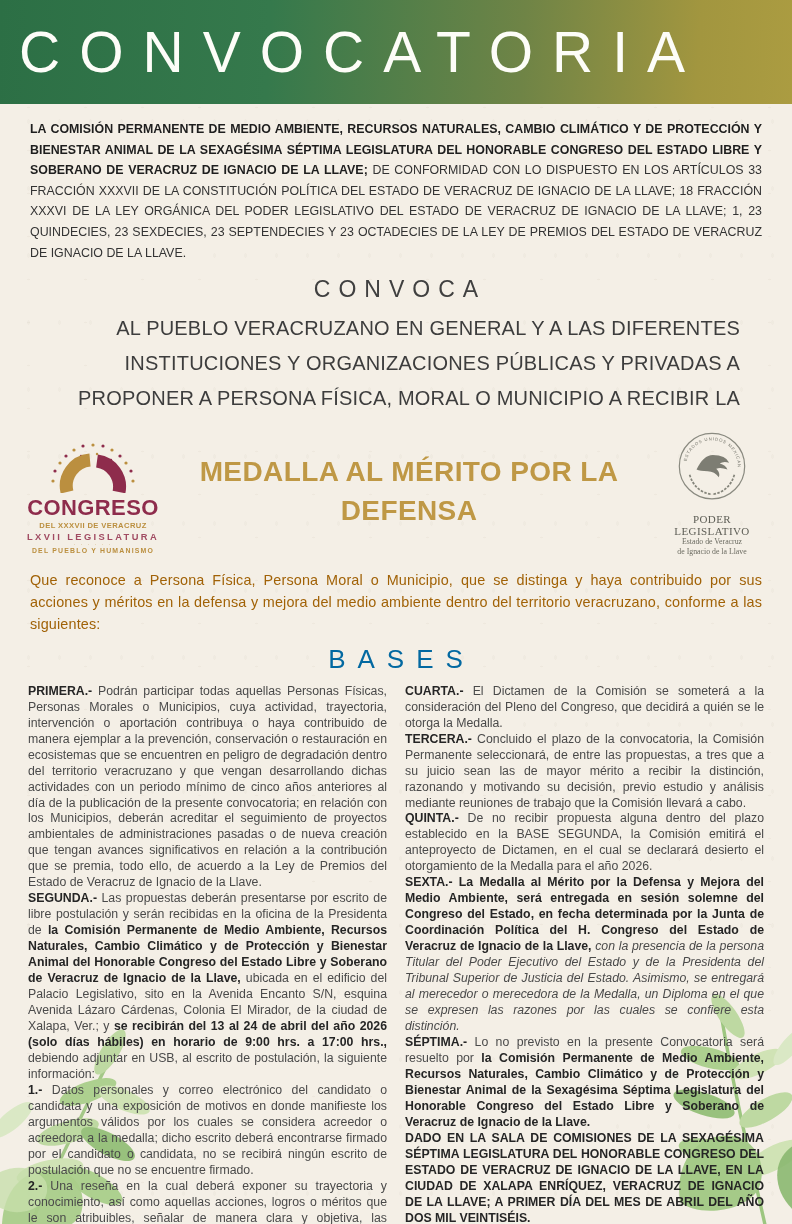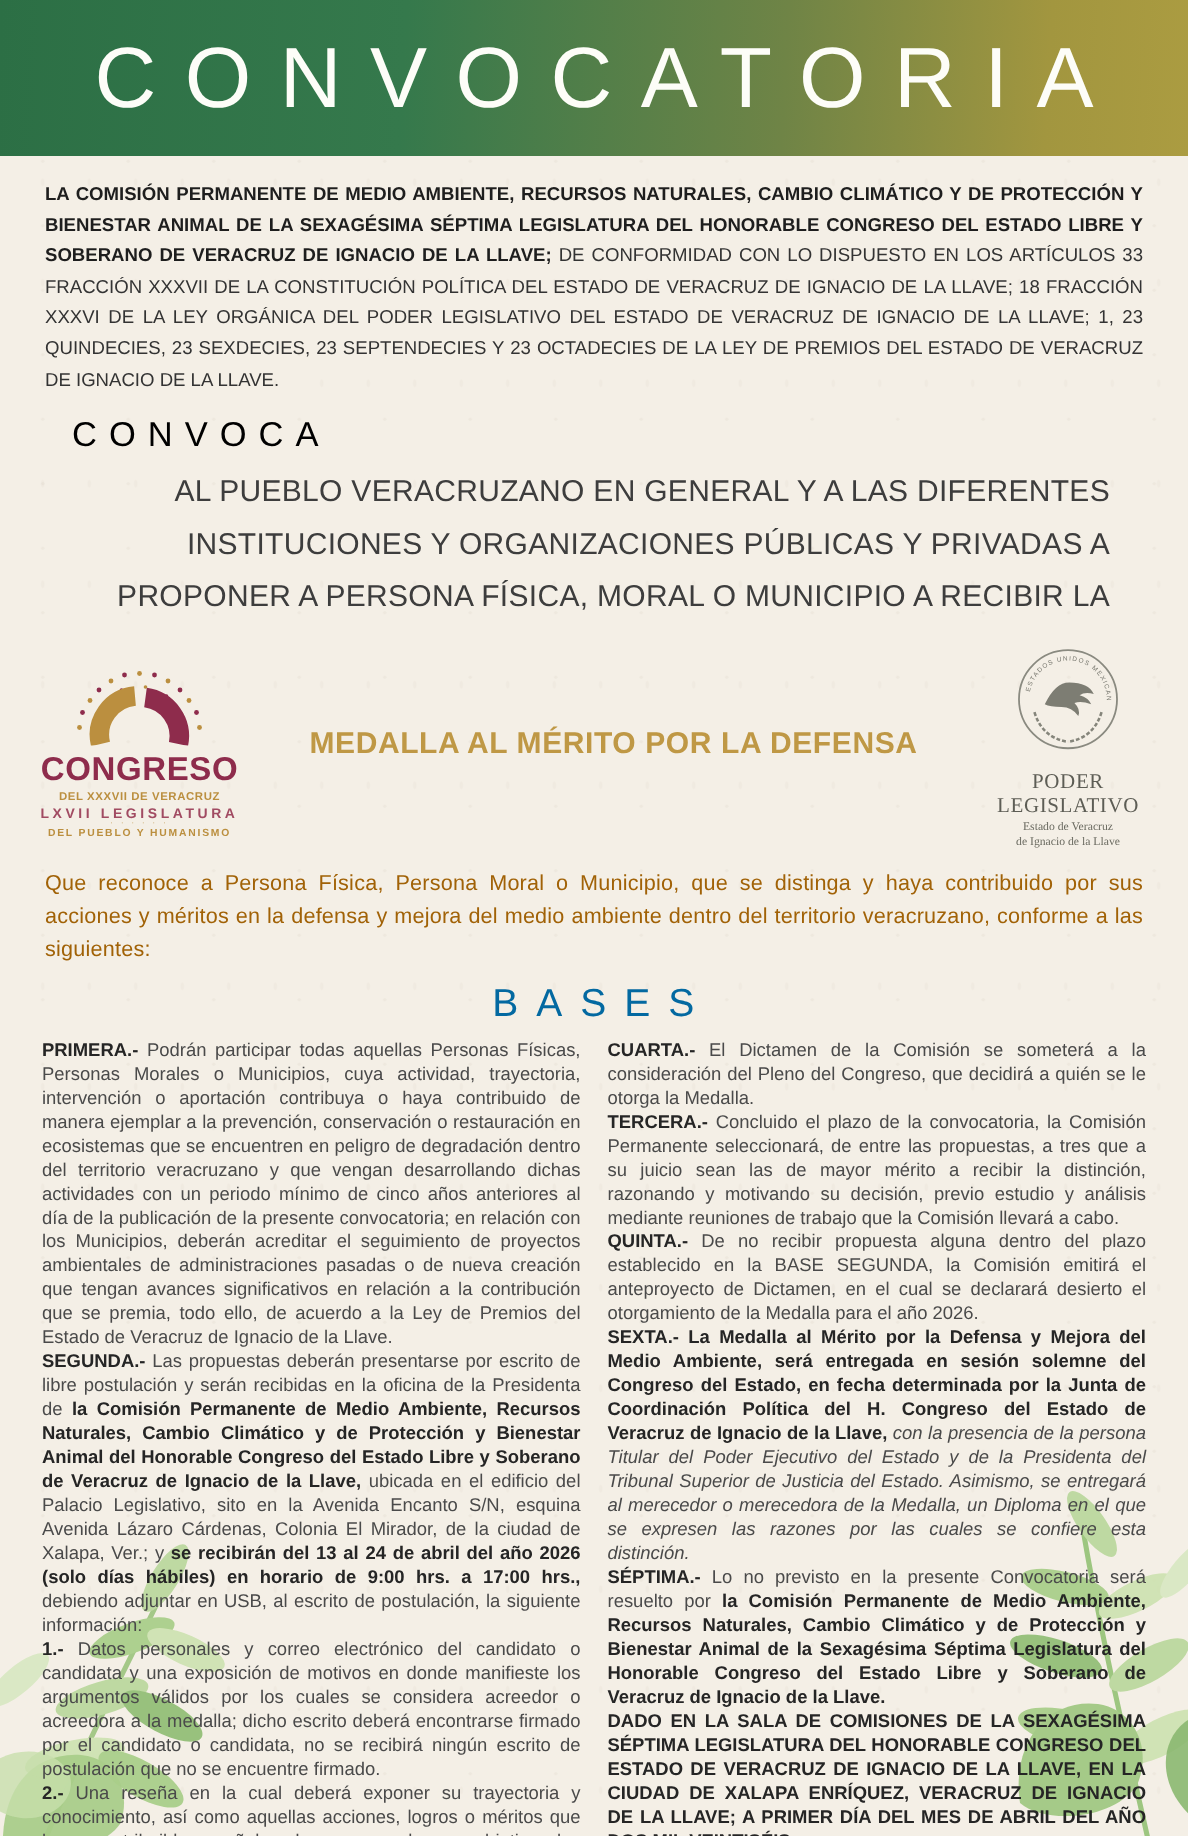--- a/index.html
+++ b/index.html
@@ -14,55 +14,55 @@
     font-family:"Liberation Sans", sans-serif;
     color:#3c3c3c;
   }
   .content{position:relative;z-index:2;}
   .deco{position:absolute;z-index:1;pointer-events:none;}
   .deco.bl{left:-8px;bottom:-10px;}
   .deco.br{right:-10px;bottom:-12px;}
 
   
   .banner{
-    height:104px;display:flex;align-items:center;justify-content:center;
+    height:104px;display:flex;align-items:center;
     background:linear-gradient(93deg,#2c6f45 0%,#35794c 34%,#6f8446 66%,#a2963f 88%,#ab9c41 100%);
   }
   .banner h1{
     margin:0;color:#fdfdf8;font-size:57px;font-weight:500;
     letter-spacing:19px;padding-left:19px;white-space:nowrap;
   }
 
   
   .intro{
     margin:15px 30px 0 30px;text-align:justify;
     font-size:12.4px;line-height:1.66;color:#333;
   }
   .intro .b{font-weight:bold;color:#1e1e1e;}
 
   .convoca-heading{
-    margin:13px 0 0 0;color:#000000;
-    font-size:23px;font-weight:500;letter-spacing:8px;text-indent:8px;padding-left:40px;
+    margin:13px 0 0 0;text-align:center;color:#404040;
+    font-size:23px;font-weight:500;letter-spacing:8px;text-indent:8px;
   }
   .convoca-text{
     margin:8px 52px 0 52px;text-align:right;
     font-size:20px;line-height:1.75;color:#3d3d3d;letter-spacing:.2px;
   }
 
   
   .logo-row{margin:10px 26px 0 26px;display:flex;align-items:center;gap:6px;}
   .congress-logo{width:134px;flex:0 0 auto;text-align:center;}
   .congress-logo .cl-name{color:#8e2c4c;font-weight:bold;font-size:22px;letter-spacing:.4px;line-height:1;}
   .congress-logo .cl-l2{color:#bb8f3f;font-weight:bold;font-size:7.6px;letter-spacing:.4px;margin-top:2px;}
   .congress-logo .cl-l3{color:#a14b62;font-weight:bold;font-size:9.3px;letter-spacing:2.4px;margin-top:2px;}
   .congress-logo .cl-dots{color:#bb8f3f;font-size:5px;letter-spacing:2px;line-height:.9;}
   .congress-logo .cl-l4{color:#bb8f3f;font-weight:bold;font-size:6.9px;letter-spacing:1.2px;margin-top:1px;}
-  .medal-title{flex:1;text-align:center;color:#bf9845;font-weight:800;font-size:20px;line-height:1.42;letter-spacing:.4px;}
+  .medal-title{flex:1;text-align:center;color:#bf9845;font-weight:800;font-size:28px;line-height:1.42;letter-spacing:.4px;}
   .seal-logo{width:108px;flex:0 0 auto;text-align:center;}
-  .seal-logo .sl-l1{font-family:"Liberation Serif", serif;color:#5d5d55;font-size:14px;letter-spacing:.4px;margin-top:1px;}
+  .seal-logo .sl-l1{font-family:"Liberation Serif", serif;color:#5d5d55;font-size:11px;letter-spacing:.4px;margin-top:1px;}
   .seal-logo .sl-l2,.seal-logo .sl-l3{font-family:"Liberation Serif", serif;color:#6a6a60;font-size:7.8px;line-height:1.25;}
 
   .medal-desc{
     margin:12px 30px 0 30px;text-align:justify;
     font-size:14.4px;line-height:1.55;color:#a16207;letter-spacing:.15px;
   }
   .bases-heading{
     margin:8px 1px 0 0;text-align:center;color:#0369a1;
     font-size:26px;font-weight:400;letter-spacing:12px;text-indent:12px;
   }

